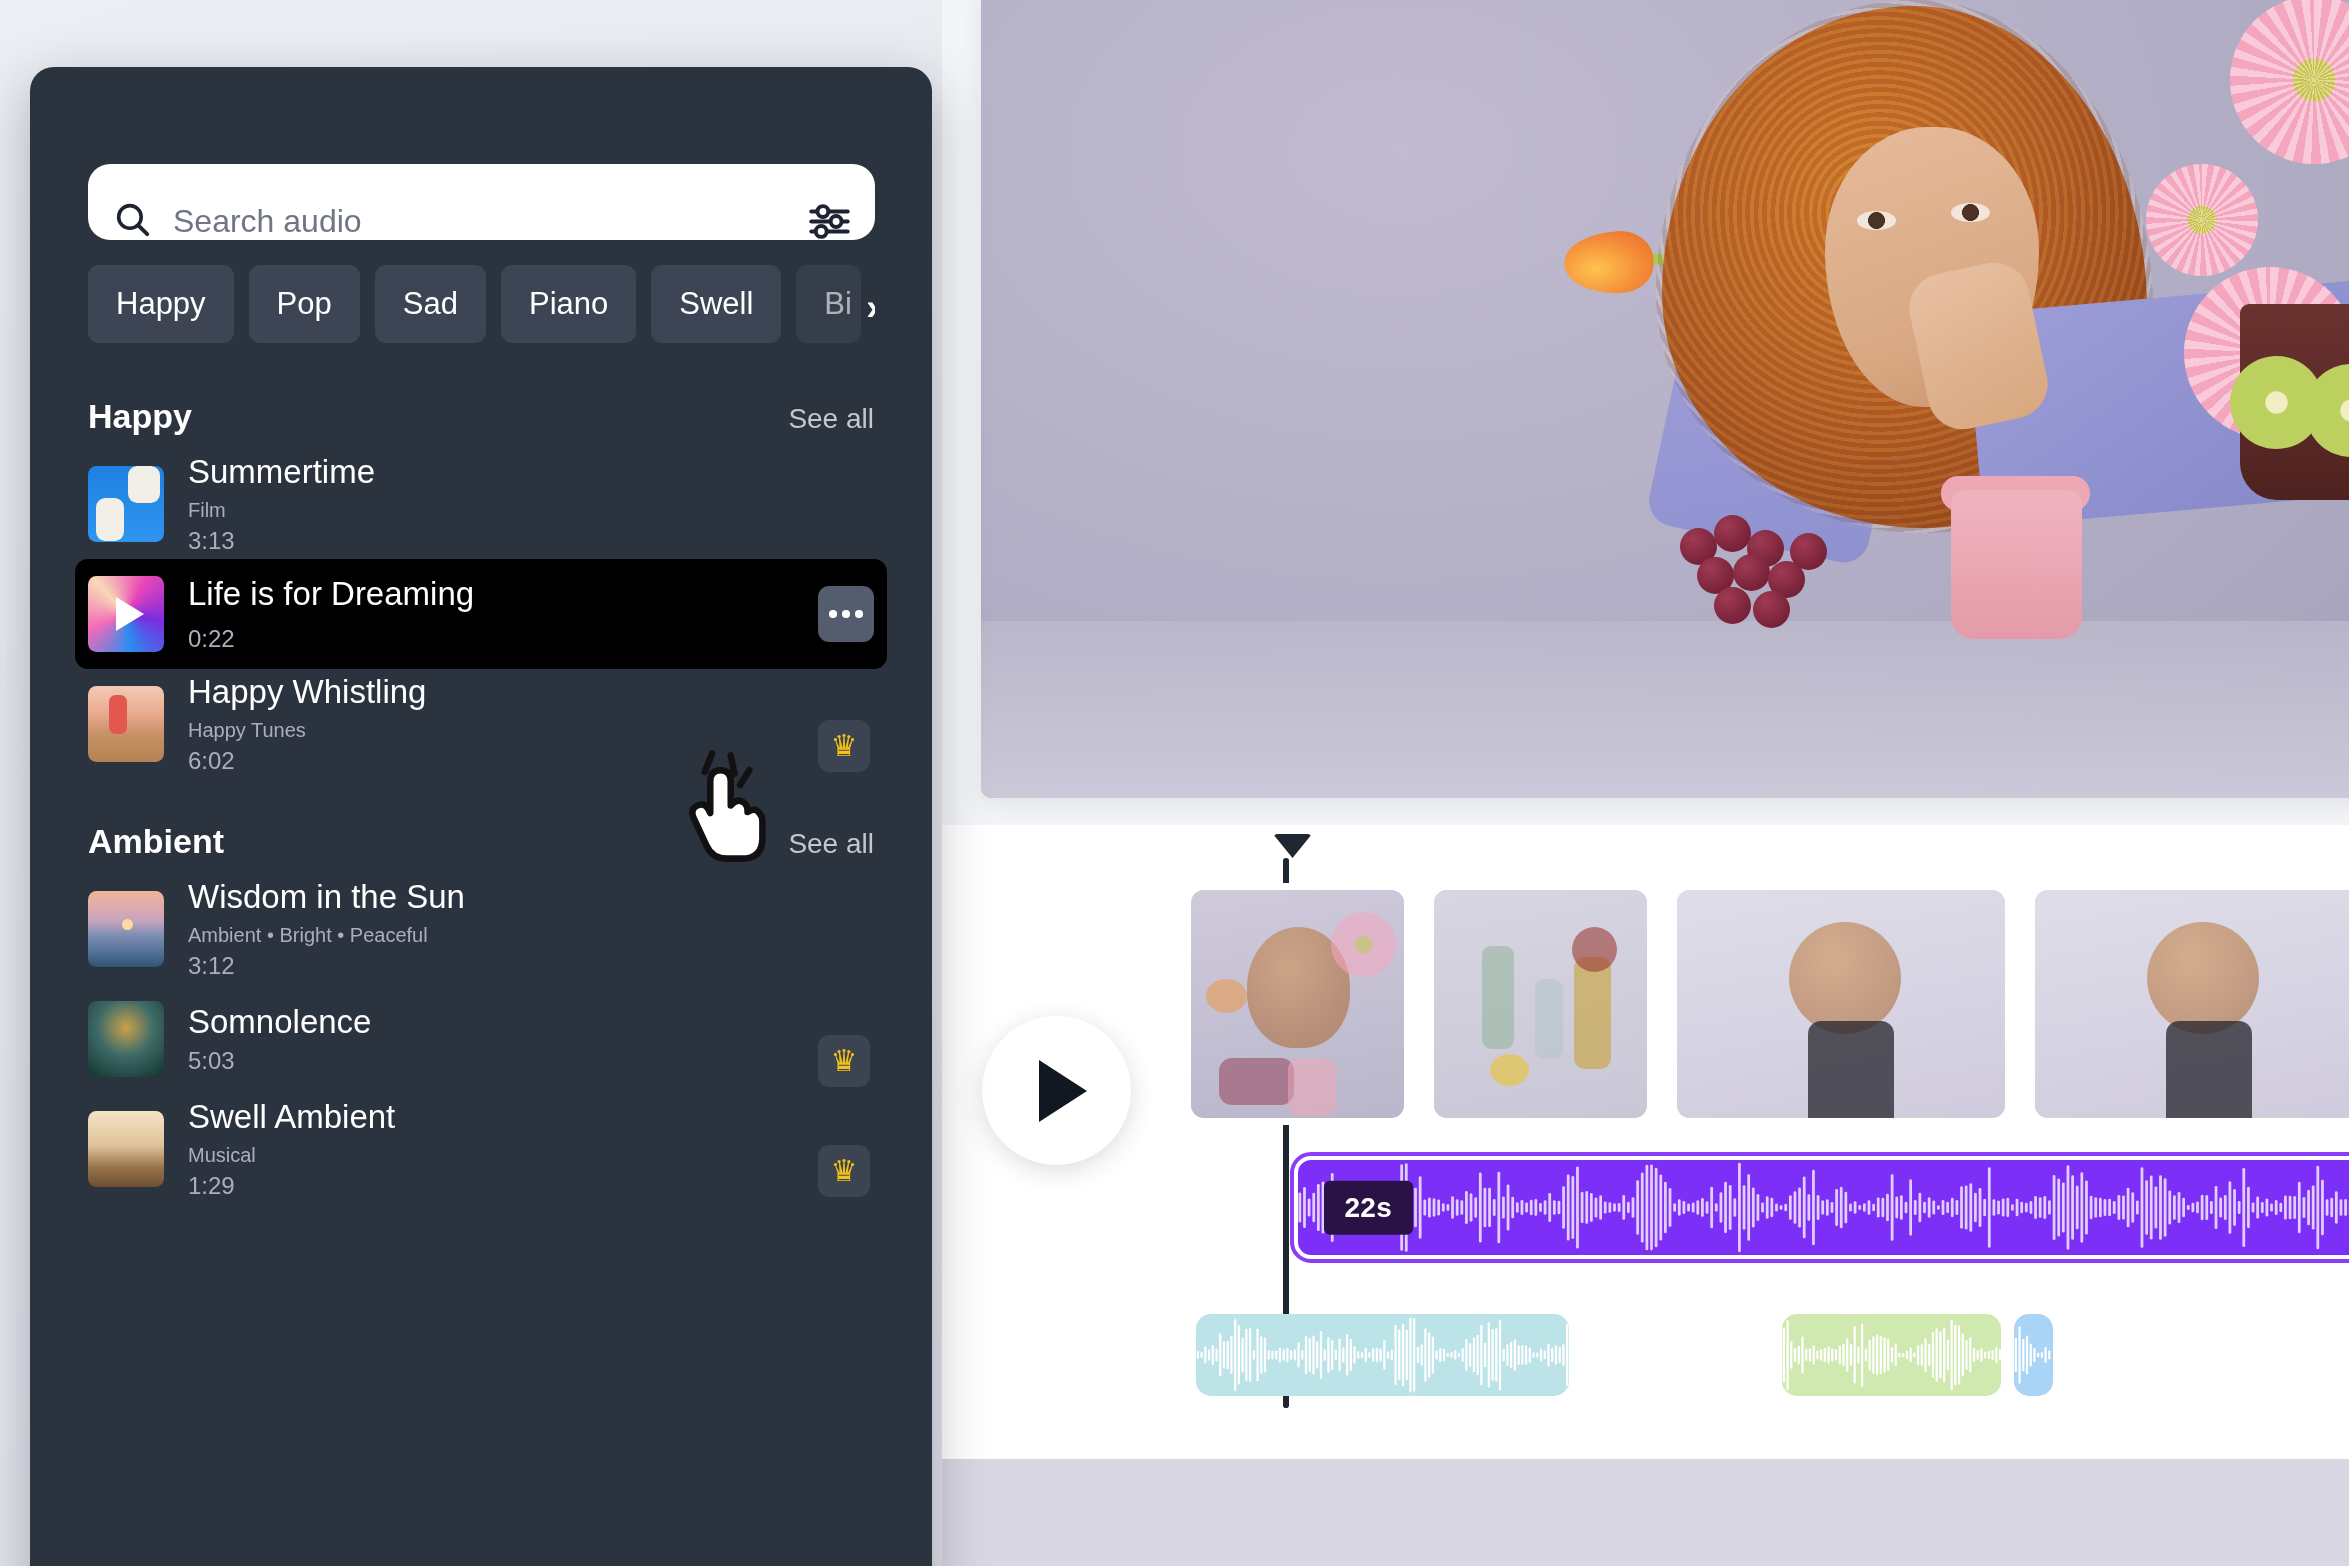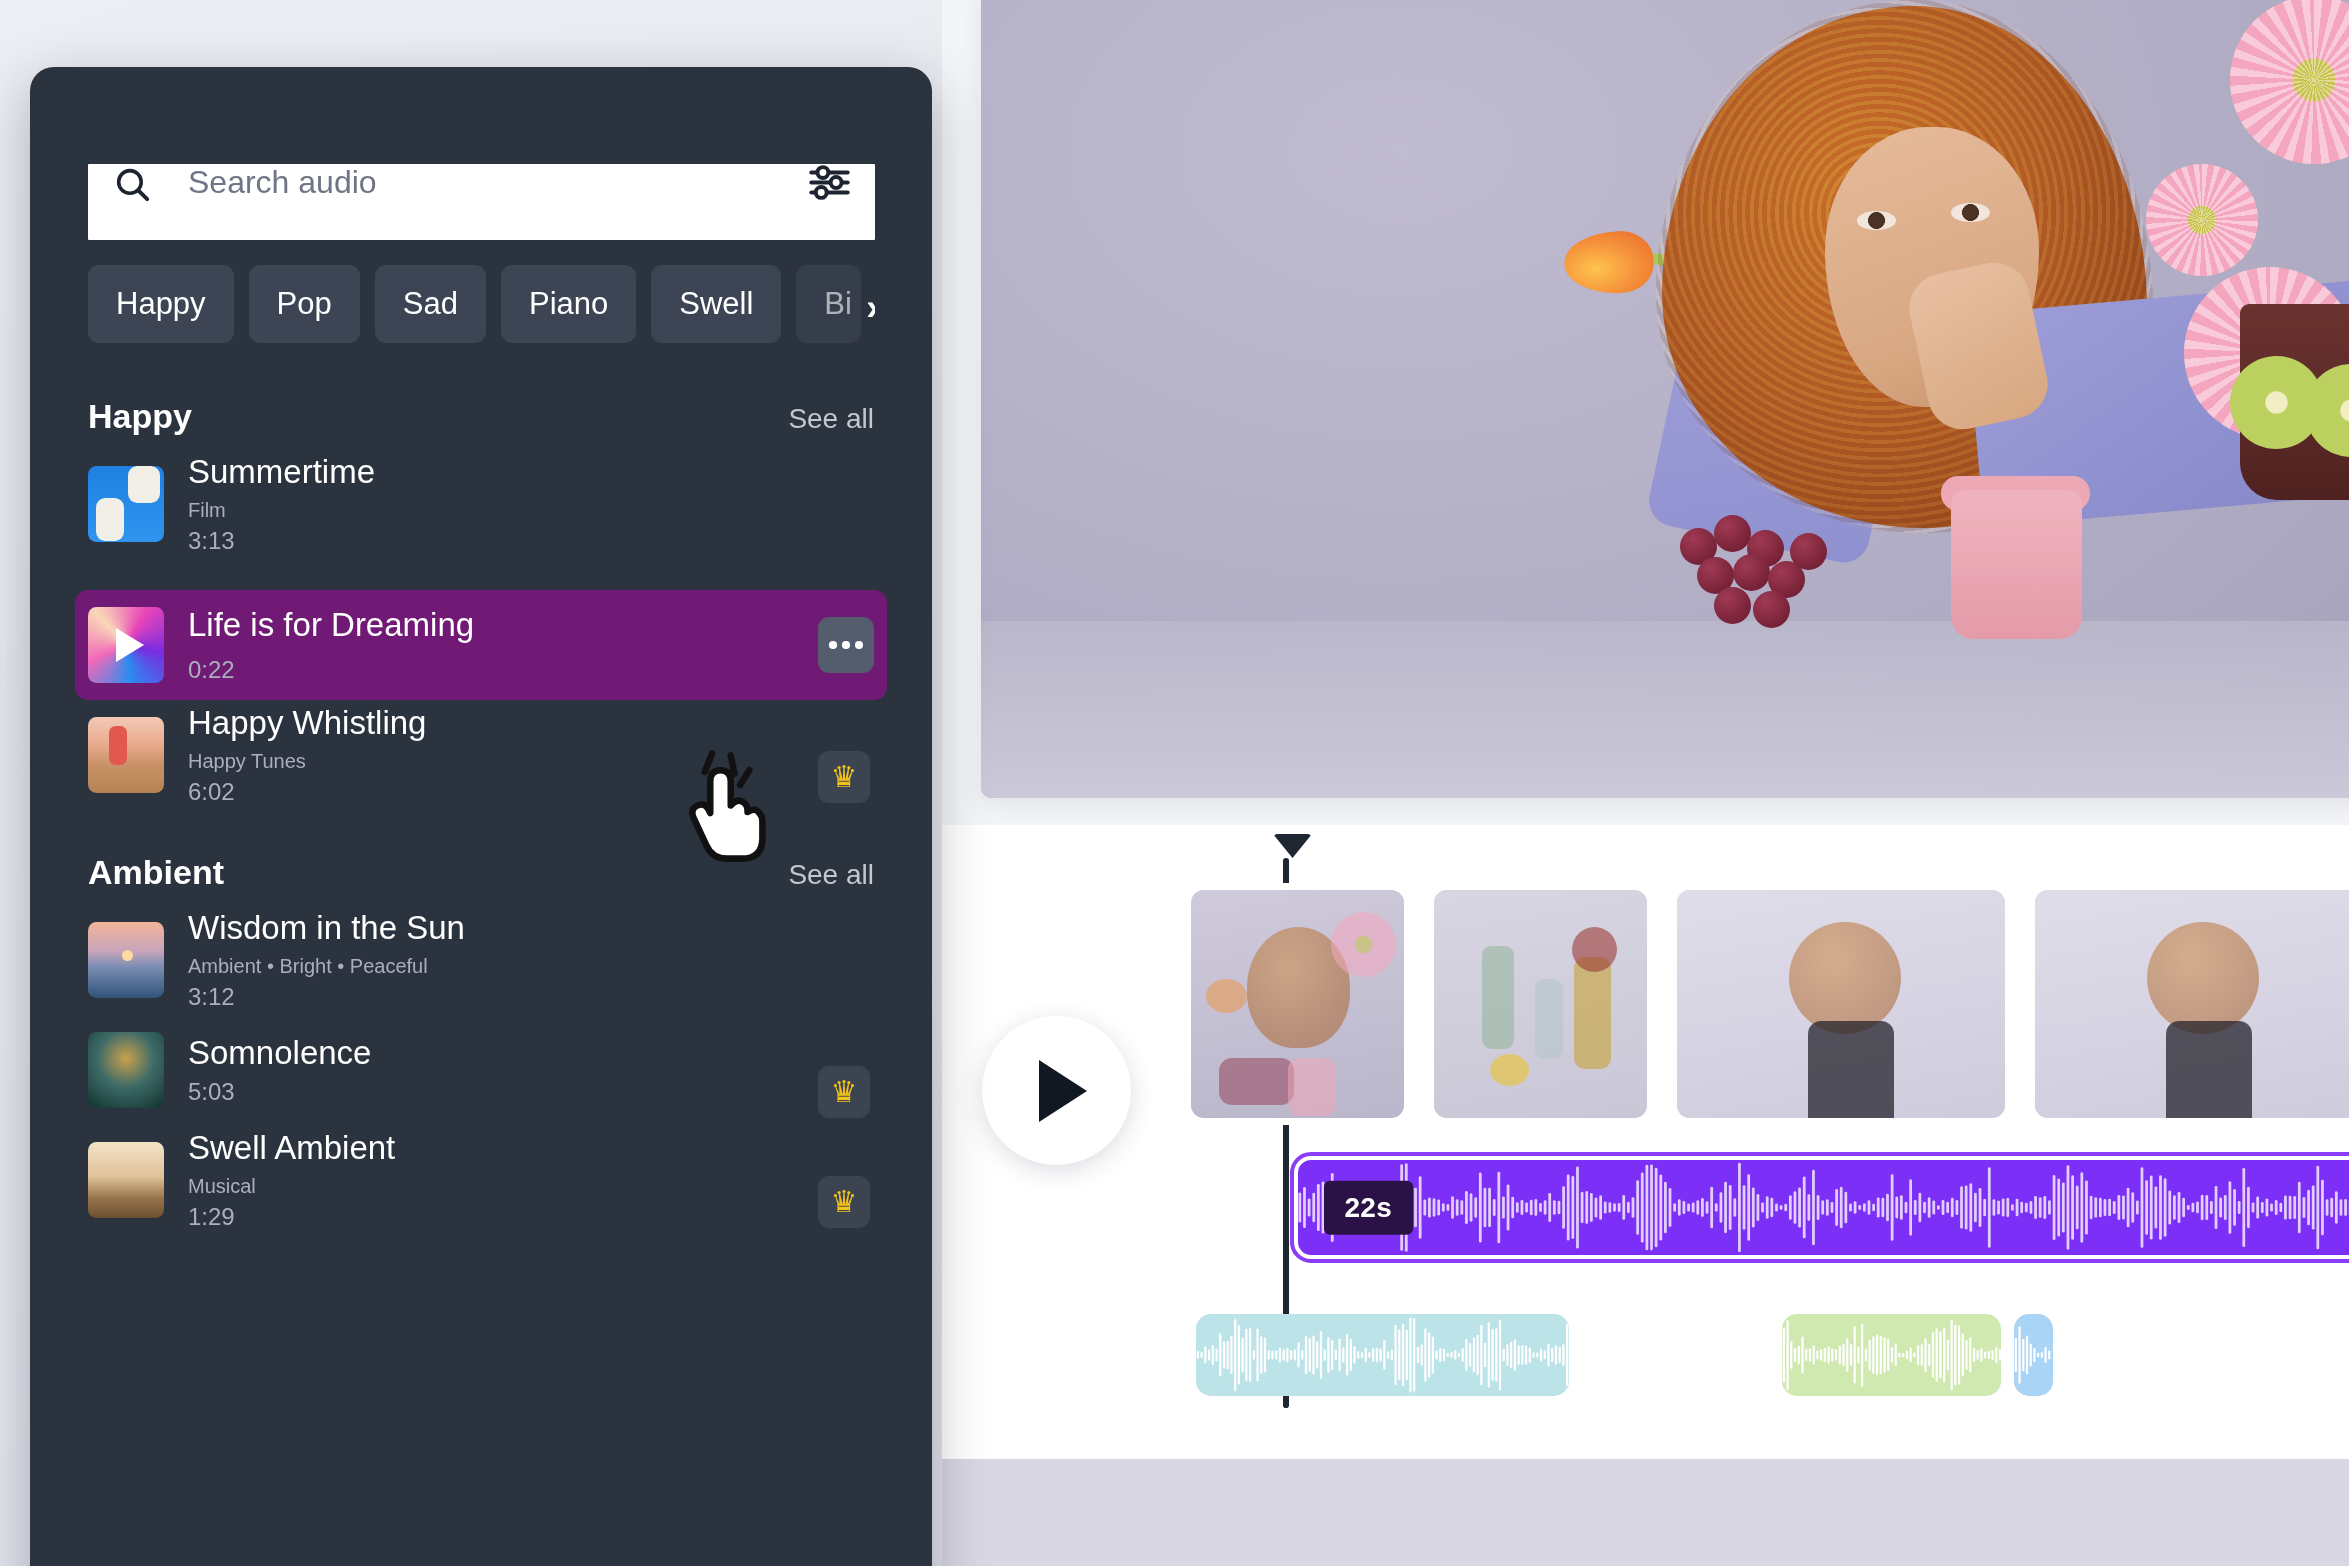--- a/index.html
+++ b/index.html
@@ -170,22 +170,22 @@
   .panel {
     position: absolute; left: 30px; top: 67px;
     width: 902px; height: 1566px;
     background: #2b333f;
     border-radius: 24px 24px 0 0;
     box-shadow: 0 18.6px 56px rgba(20,25,40,0.30);
     overflow: hidden;
   }
   .search-bar {
     position:absolute; left:58px; top:97px; width:787px; height:76px;
-    background:#ffffff; border-radius:1px;
-    display:flex; align-items:flex-start; padding:0 24px; gap:35px;
+    background:#ffffff; border-radius:22px;
+    display:flex; align-items:flex-end; padding:0 24px; gap:20px;
   }
   .search-input {
     flex:1; border:none; outline:none; background:transparent;
     font-family:"Liberation Sans", sans-serif; font-size:32px; color:#44495a;
   }
   .search-input::placeholder { color:#6f7585; }
 
   .chips { position:absolute; left:58px; top:198px; width:787px; height:78px;
     display:flex; gap:15px; overflow:hidden; }
   .chip {
@@ -205,21 +205,21 @@
     padding: 0 58px; margin-top: 32px; margin-bottom: 13px;
   }
   .section-title { color:#ffffff; font-size:34px; font-weight:700; }
   .see-all { color:#c2c7d2; font-size:28px; }
 
   .list { position:absolute; left:0; right:0; top:298px; }
   .track {
     position:relative; display:flex; align-items:center; gap:24px;
     margin: 0 45px; padding: 11.2px 13px; border-radius:13px; height:110px;
   }
-  .track.active { background:#701a75;margin-top:31px; }
+  .track.active { background:#000000; }
   .thumb {
     width:76px; height:76px; border-radius:8.4px; flex:0 0 76px; position:relative; overflow:hidden;
   }
   .thumb .play-overlay {
     position:absolute; inset:0; display:flex; align-items:center; justify-content:center;
   }
   .thumb .play-overlay i {
     width:0;height:0; border-left:28px solid #fff;
     border-top:17.7px solid transparent; border-bottom:17.7px solid transparent;
     margin-left:7.5px;

